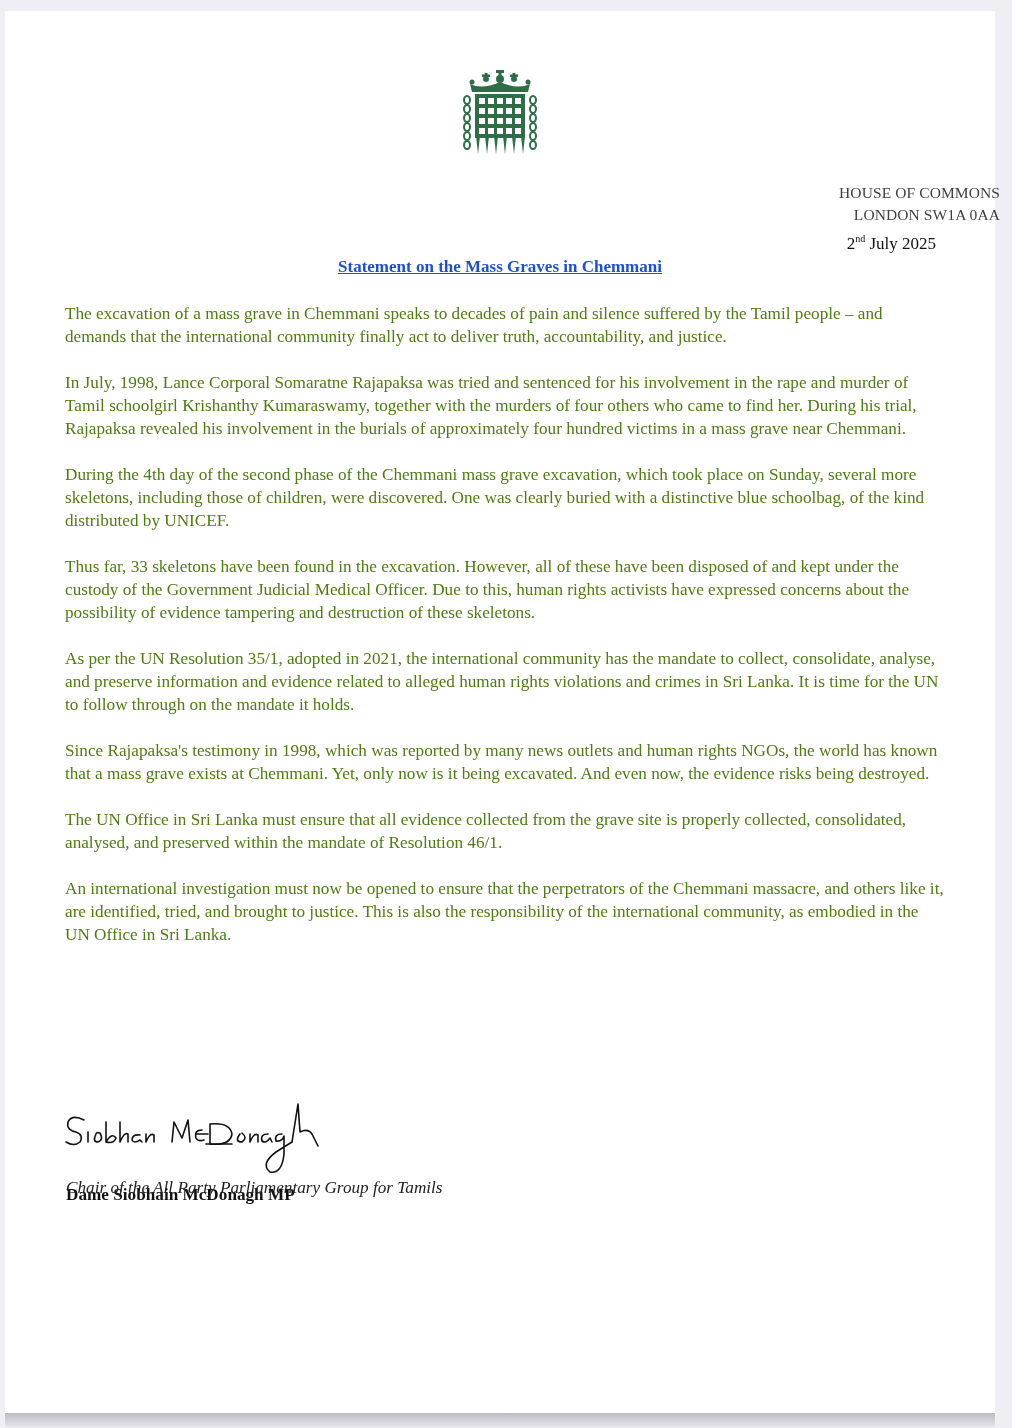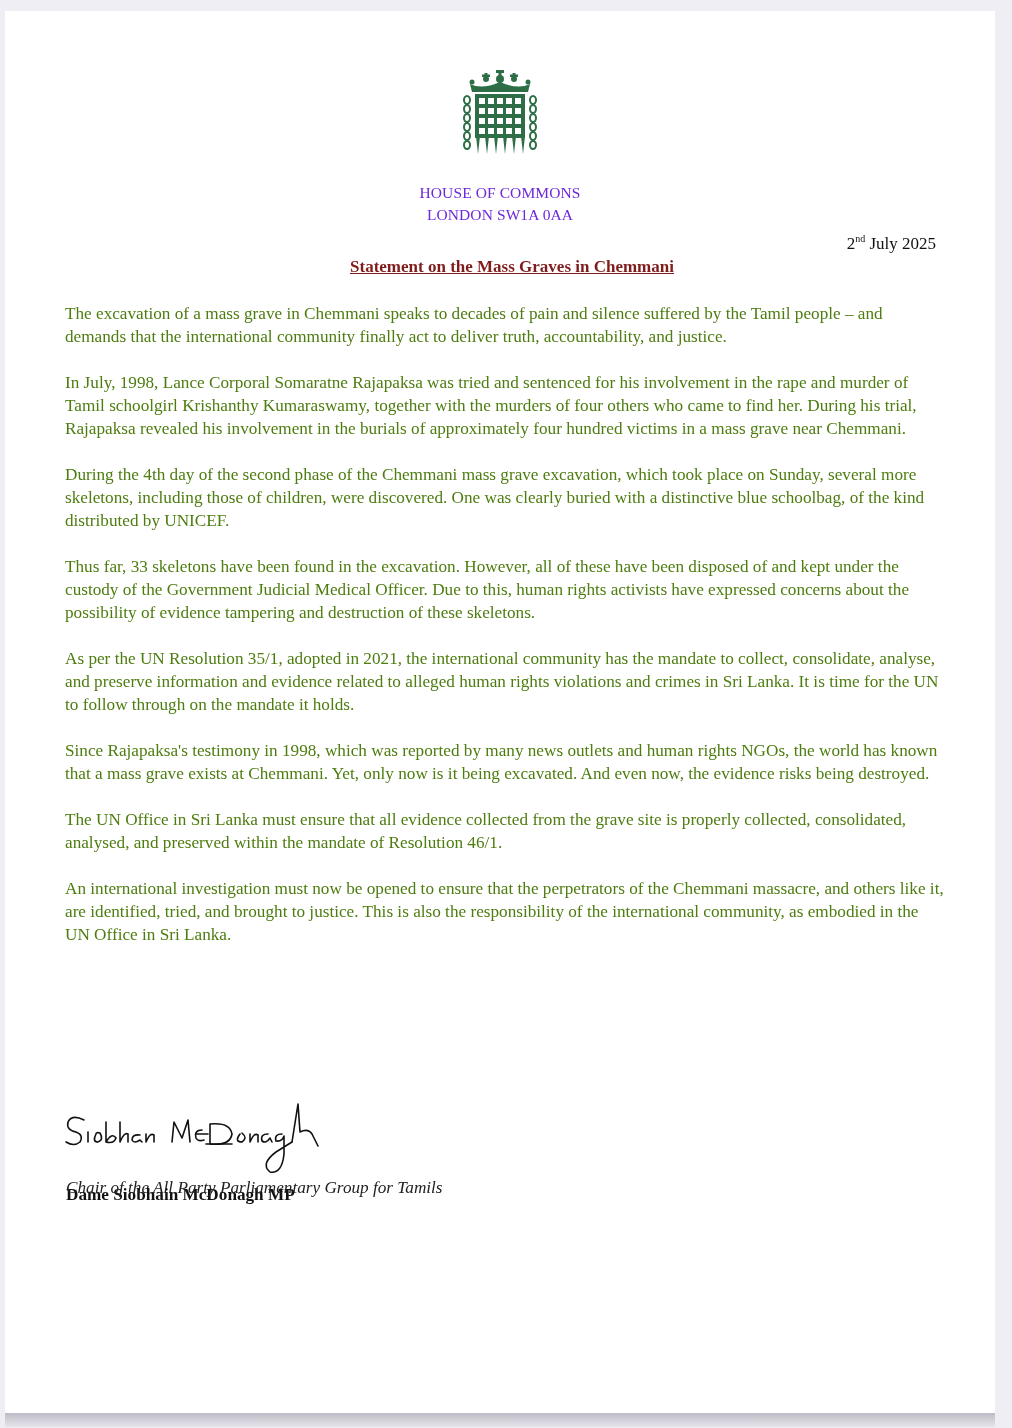--- a/index.html
+++ b/index.html
@@ -18,32 +18,32 @@
     position: absolute; left: 5px; top: 1413px;
     width: 990px; height: 14px;
     background: linear-gradient(#bdbcc6, #e6e5ec);
   }
   .logo {
     position: absolute; left: 462px; top: 70px;
     width: 76px; height: 88px;
   }
   .address {
     position: absolute; left: 0; width: 1000px; top: 182px;
-    text-align: center; color: #6d28d9;
+    text-align: right; color: #404040;
     font-size: 15.5px; line-height: 22px; letter-spacing: 0.1px;
   }
   .date {
     position: absolute; right: 76px; top: 233px;
     font-size: 17px; color: #111;
   }
   .date sup { font-size: 10px; vertical-align: 7px; }
   .title {
-    position: absolute; left: 12px; width: 1000px; top: 257px;
+    position: absolute; left: 0; width: 1000px; top: 257px;
     text-align: center; font-weight: bold; font-size: 17px;
-    text-decoration: underline; color: #7f1d1d;
+    text-decoration: underline; color: #1d4ed8;
   }
   .body {
     position: absolute; left: 65px; top: 302px; width: 880px;
     font-size: 17.2px; line-height: 23px; color: #4d7c0f;
   }
   .body p { margin: 0 0 23px 0; }
   .signature {
     position: absolute; left: 62px; top: 1102px;
     width: 270px; height: 85px;
   }

